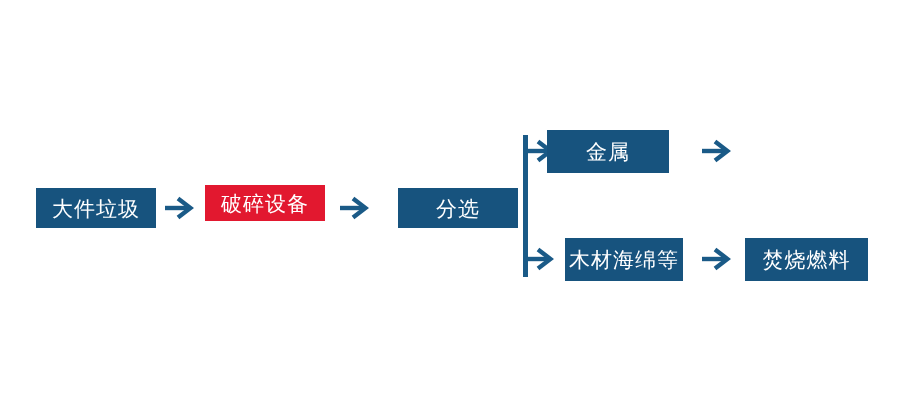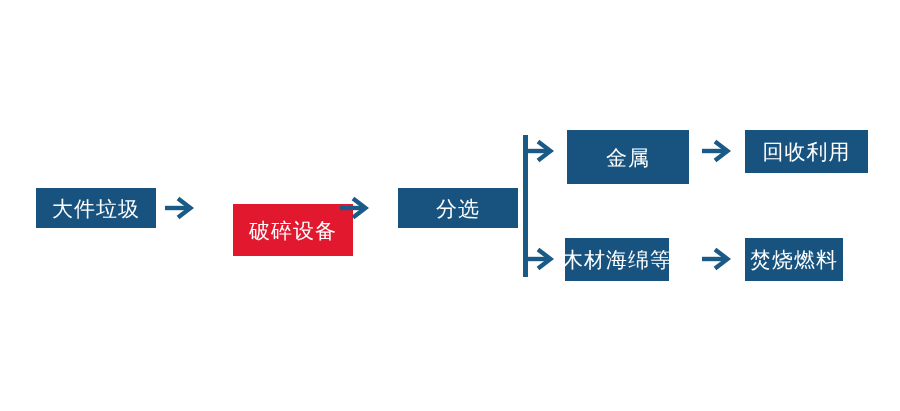--- a/index.html
+++ b/index.html
@@ -25,30 +25,30 @@
     line-height: 1;
     letter-spacing: 1px;
     white-space: nowrap;
     box-sizing: border-box;
   }
   .node.blue { background: var(--node-blue, #17537e); }
   .node.red  { background: var(--node-red,  #e2182f); }
 
   
   .node-bulky-waste { left: 36px;  top: 188px; width: 120px; height: 40px; }
-  .node-crusher     { left: 205px; top: 204px; width: 120px; height: 52px; margin-left: 28px; }
+  .node-crusher     { left: 205px; top: 185px; width: 120px; height: 36px; }
   .node-sorting     { left: 398px; top: 188px; width: 120px; height: 40px; }
 
   
-  .node-metal     { left: 567px; top: 130px; width: 122px; height: 54px; }
+  .node-metal     { left: 547px; top: 130px; width: 122px; height: 43px; }
   .node-recycling { left: 745px; top: 130px; width: 123px; height: 43px; }
 
   
-  .node-wood-sponge       { left: 565px; top: 238px; width: 104px; height: 43px; }
-  .node-incineration-fuel { left: 745px; top: 238px; width: 98px; height: 43px; }
+  .node-wood-sponge       { left: 565px; top: 238px; width: 118px; height: 43px; }
+  .node-incineration-fuel { left: 745px; top: 238px; width: 123px; height: 43px; }
 
   .arrow {
     position: absolute;
     width: 30px;
     height: 26px;
     color: var(--arrow-blue, #1a5a87);
   }
   .arrow svg { display: block; }
 
   .arrow-1 { left: 164px; top: 195px; }
@@ -110,21 +110,20 @@
 
   <div class="node blue node-metal">金属</div>
 
   <span class="arrow arrow-3">
     <svg width="30" height="26" viewBox="0 0 30 26">
       <path d="M1 13 H24" stroke="currentColor" stroke-width="4.4" fill="none"></path>
       <path d="M14 3.5 L26.5 13 L14 22.5" stroke="currentColor" stroke-width="4.4" fill="none" stroke-linejoin="miter"></path>
     </svg>
   </span>
 
-  <div class="node blue node-recycling">回收利用</div>
 
   <div class="node blue node-wood-sponge">木材海绵等</div>
 
   <span class="arrow arrow-4">
     <svg width="30" height="26" viewBox="0 0 30 26">
       <path d="M1 13 H24" stroke="currentColor" stroke-width="4.4" fill="none"></path>
       <path d="M14 3.5 L26.5 13 L14 22.5" stroke="currentColor" stroke-width="4.4" fill="none" stroke-linejoin="miter"></path>
     </svg>
   </span>
 

